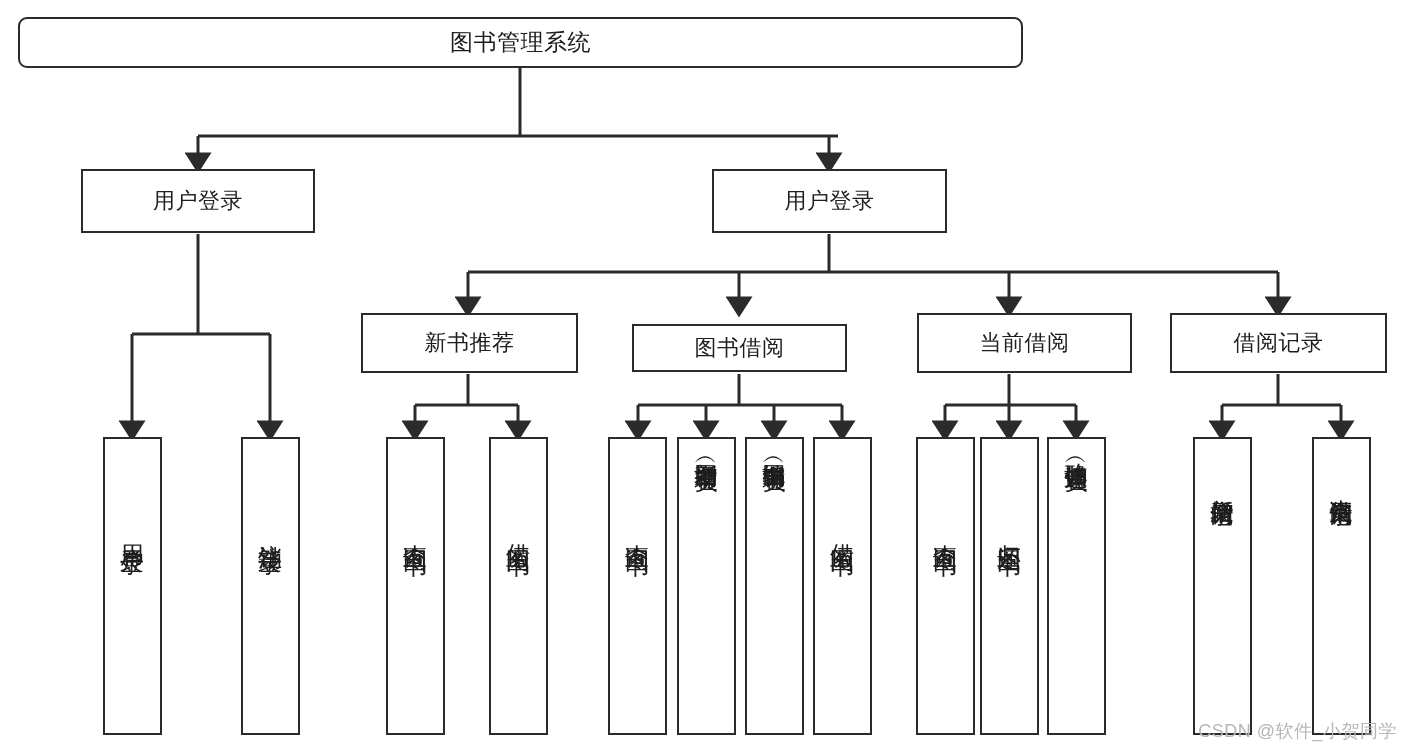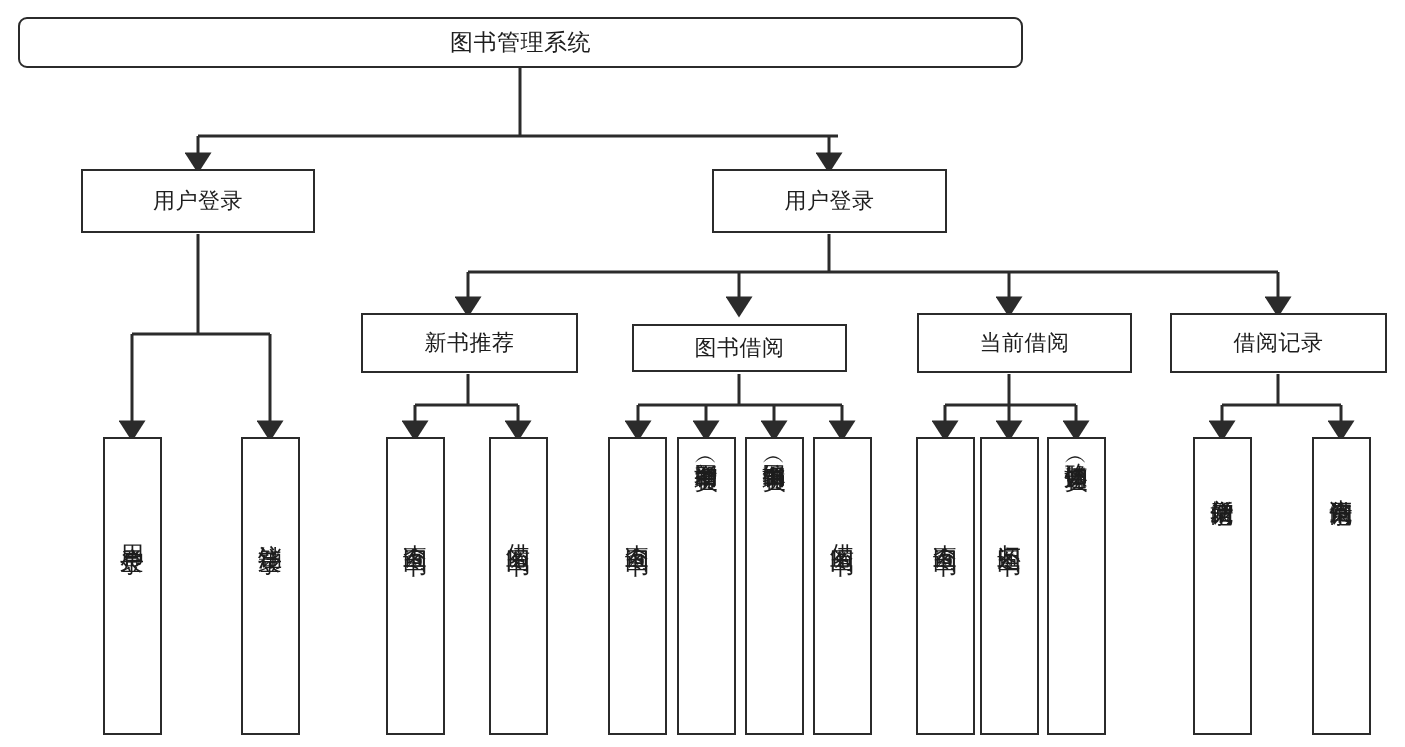--- a/index.html
+++ b/index.html
@@ -205,14 +205,15 @@
   </div>
 
   <div class="node leaf tall" style="left:1193px; top:437px; width:59px; height:298px; padding-top:42px;">
     <span class="label">新增借阅记录</span>
   </div>
 
   <div class="node leaf tall" style="left:1312px; top:437px; width:59px; height:298px; padding-top:42px;">
     <span class="label">查询借阅记录</span>
   </div>
 
+  <div id="watermark">CSDN @软件_小贺同学</div>
 
 </div>
 
 </body></html>

